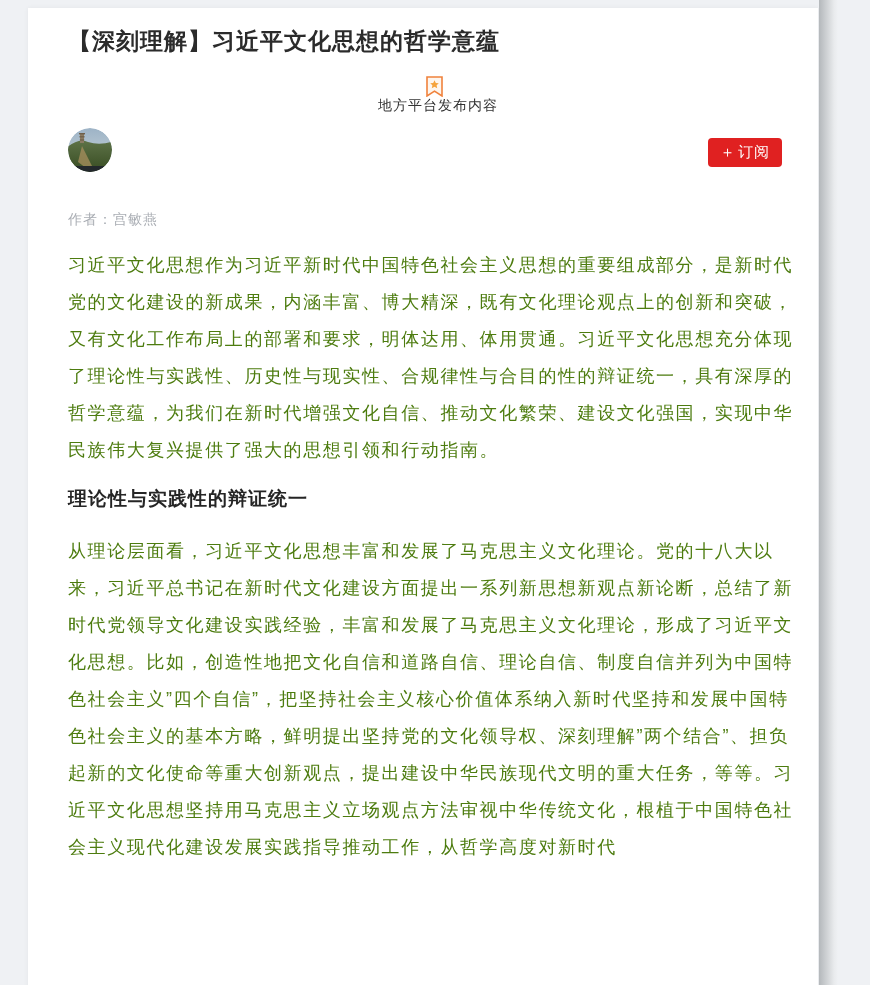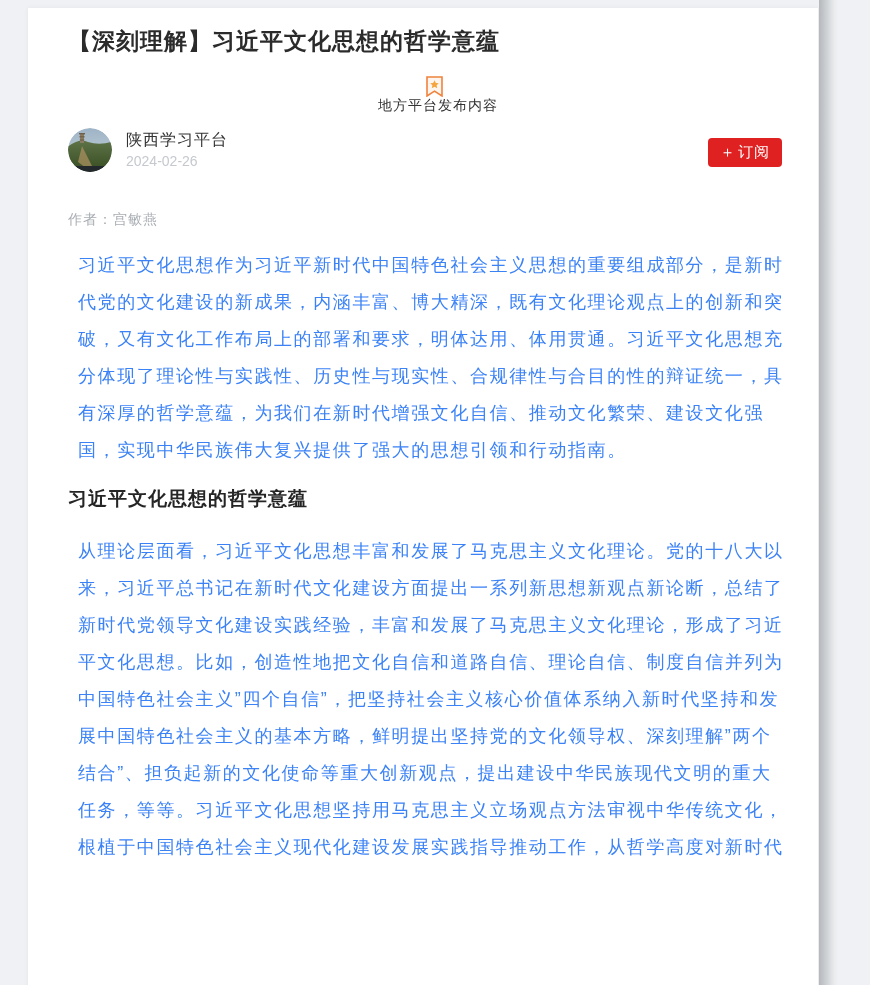--- a/index.html
+++ b/index.html
@@ -92,25 +92,25 @@
   .subscribe-btn .plus { font-size: 15px; margin-right: 2px; }
   .author-line {
     margin-top: 38px;
     font-size: 14px;
     letter-spacing: 1px;
     color: #a9adb3;
     line-height: 19px;
   }
   .body-text { color: #404040; }
   .para {
-    margin: 26px 10px 0;
+    margin: 26px 0 0;
     font-size: 18px;
     line-height: 37px;
     letter-spacing: 1.6px;
-    color: #3b82f6;
+    color: #4d7c0f;
   }
   .para-first { margin-top: 18px; }
   .para-after-heading { margin-top: 26px; }
   .para-last { margin-top: 20px; }
   .section-heading {
     margin: 16px 0 0;
     font-size: 19px;
     line-height: 28px;
     font-weight: 700;
     letter-spacing: 1px;
@@ -155,33 +155,29 @@
           <path d="M-2 20 Q10 10 20 14 Q32 18 46 13 L46 46 L-2 46 Z" fill="url(#hill)"></path>
           <rect x="12" y="5" width="4" height="10" fill="#8a7b63"></rect>
           <rect x="11" y="5" width="6" height="1.4" fill="#6e5f4a"></rect>
           <rect x="11.4" y="8.2" width="5.2" height="1.2" fill="#6e5f4a"></rect>
           <rect x="11.8" y="11.4" width="4.4" height="1.2" fill="#6e5f4a"></rect>
           <path d="M14 18 L20 30 L24 38 L18 40 L10 34 Z" fill="#a88f5e" opacity="0.75"></path>
           <rect x="-2" y="38" width="48" height="8" fill="#23282c"></rect>
         </g>
       </svg>
     </span>
-    <div class="source-meta">
-      <div class="source-name">陕西学习平台</div>
-      <div class="source-date">2024-02-26</div>
-    </div>
     <button class="subscribe-btn">
       <span class="plus">＋</span>
       <span>订阅</span>
     </button>
   </div>
 
   <div class="author-line">作者：宫敏燕</div>
 
   <div class="body-text">
     <p class="para para-first">习近平文化思想作为习近平新时代中国特色社会主义思想的重要组成部分，是新时代党的文化建设的新成果，内涵丰富、博大精深，既有文化理论观点上的创新和突破，又有文化工作布局上的部署和要求，明体达用、体用贯通。习近平文化思想充分体现了理论性与实践性、历史性与现实性、合规律性与合目的性的辩证统一，具有深厚的哲学意蕴，为我们在新时代增强文化自信、推动文化繁荣、建设文化强国，实现中华民族伟大复兴提供了强大的思想引领和行动指南。</p>
-    <h2 class="section-heading">习近平文化思想的哲学意蕴</h2>
+    <h2 class="section-heading">理论性与实践性的辩证统一</h2>
     <p class="para para-last">从理论层面看，习近平文化思想丰富和发展了马克思主义文化理论。党的十八大以来，习近平总书记在新时代文化建设方面提出一系列新思想新观点新论断，总结了新时代党领导文化建设实践经验，丰富和发展了马克思主义文化理论，形成了习近平文化思想。比如，创造性地把文化自信和道路自信、理论自信、制度自信并列为中国特色社会主义”四个自信”，把坚持社会主义核心价值体系纳入新时代坚持和发展中国特色社会主义的基本方略，鲜明提出坚持党的文化领导权、深刻理解”两个结合”、担负起新的文化使命等重大创新观点，提出建设中华民族现代文明的重大任务，等等。习近平文化思想坚持用马克思主义立场观点方法审视中华传统文化，根植于中国特色社会主义现代化建设发展实践指导推动工作，从哲学高度对新时代</p>
   </div>
 
 </div>
 
 <div class="scroll-strip"></div>
 
 </body></html>

